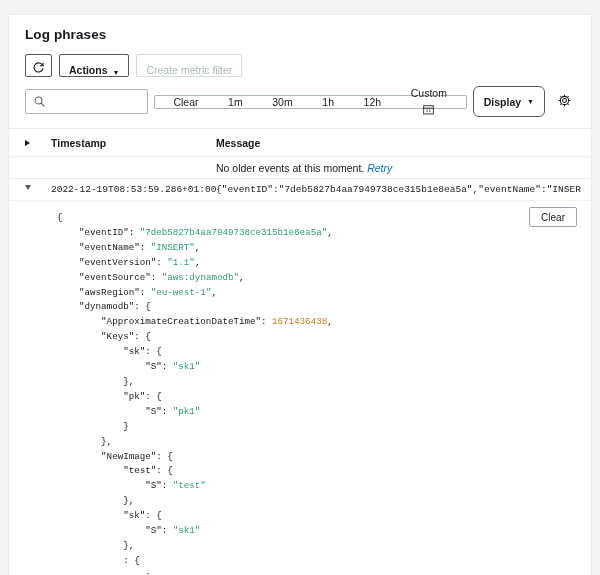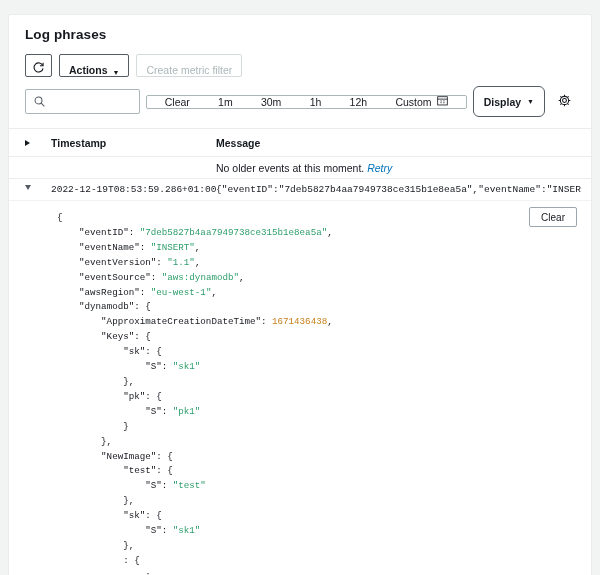--- a/index.html
+++ b/index.html
@@ -78,21 +78,21 @@
   .search-box input::placeholder { color: #879596; font-style: italic; }
   .range-group {
     display: flex; align-items: center; height: 14px;
     border: 1px solid #aab7b8; border-radius: 2px; background: #fff;
     flex: 1 1 auto; justify-content: space-around; padding: 0 4px;
   }
   .range-item {
     font-size: 10.5px; color: #16191f; padding: 0 7px;
     cursor: pointer; white-space: nowrap;
   }
-  .range-item.custom { display: inline-flex; align-items: center; gap: 5px; }
+  .range-item.custom { display: inline-flex; align-items: center; gap: 5px; flex-direction: column; }
   .display-btn {
     height: 31px; border: 1px solid #545b64; border-radius: 6px;
     background: #fff; font-size: 10.5px; font-weight: bold;
     display: inline-flex; align-items: center; gap: 6px;
     padding: 0 10px; cursor: pointer; color: #16191f;
   }
   .gear-btn {
     width: 22px; height: 25px; display: inline-flex;
     align-items: center; justify-content: center; cursor: pointer;
     margin-left: 2px;

